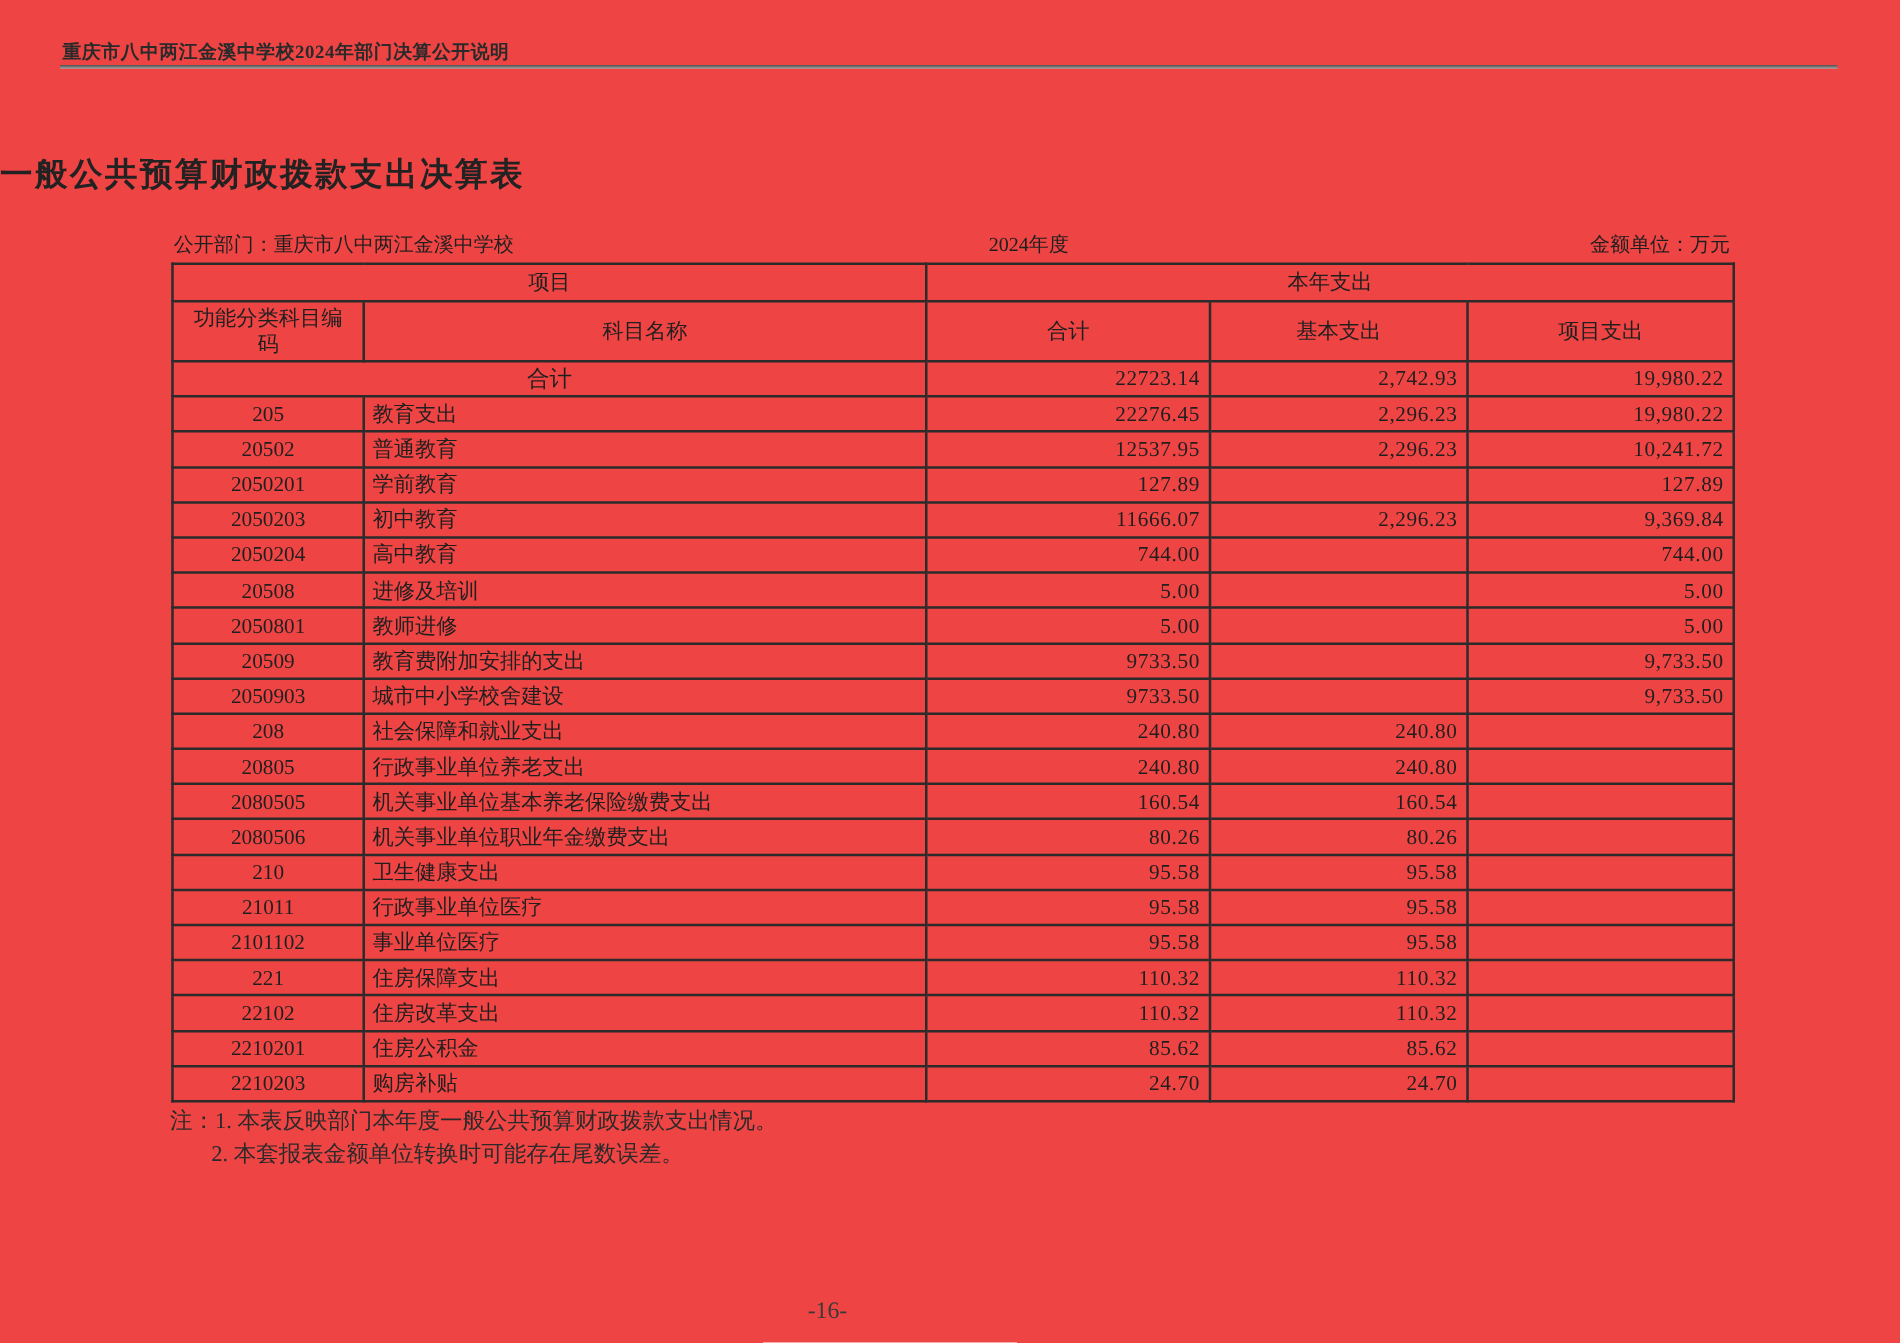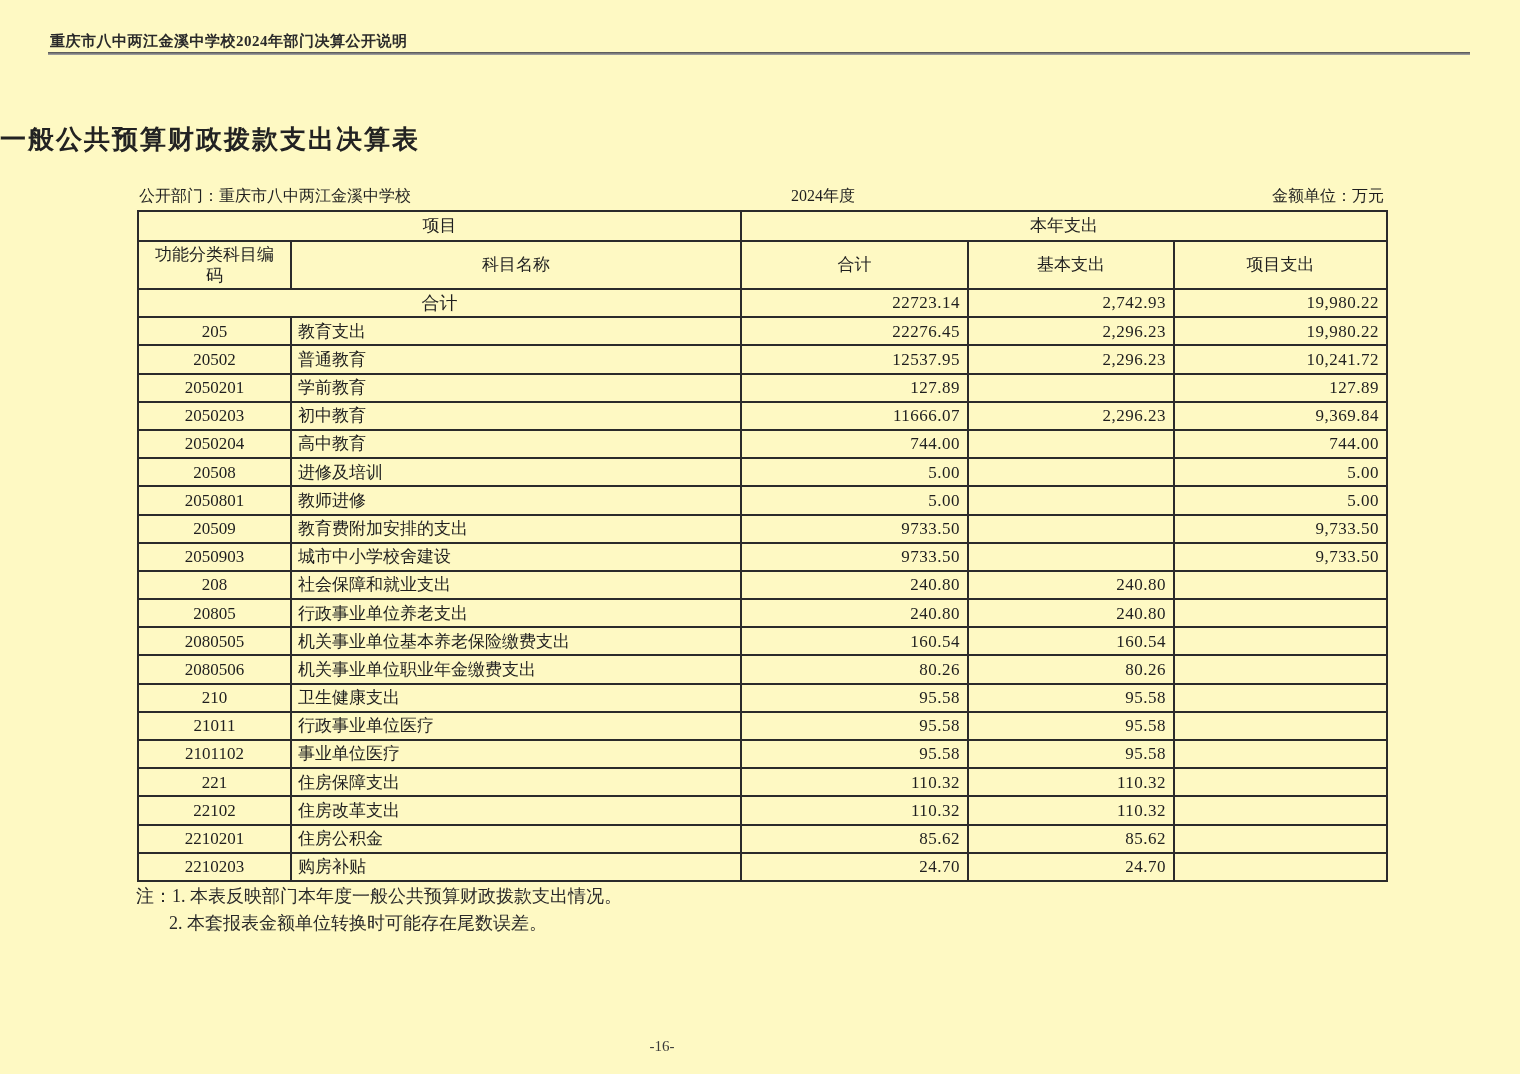--- a/index.html
+++ b/index.html
@@ -6,21 +6,21 @@
     margin: 0; padding: 0;
     width: 1520px; height: 1074px;
     background: #ffffff;
     font-family: "Liberation Serif", "DejaVu Serif", serif;
     color: #1f1f1f;
   }
   .page {
     position: relative;
     width: 1520px; height: 1074px;
     overflow: hidden;
-    background: #fef9c3;
+    background: #ef4444;
   }
   .doc-header {
     position: absolute;
     left: 50px; top: 32px;
     font-size: 15px;
     font-weight: bold;
     letter-spacing: 0.5px;
     color: #2a2a2a;
   }
   .header-rule {
@@ -91,21 +91,21 @@
     font-size: 18px;
     line-height: 27px;
     color: #2a2a2a;
   }
   .note-line2 { margin-left: 33px; }
   .page-number {
     position: absolute;
     left: 0; top: 1038px;
     width: 1324px;
     text-align: center;
-    font-size: 15px;
+    font-size: 19px;
     color: #3a3a3a;
   }
 </style>
 </head>
 <body>
 
 <div class="page">
 
   <div class="doc-header">
     <span>重庆市八中两江金溪中学校2024年部门决算公开说明</span>

